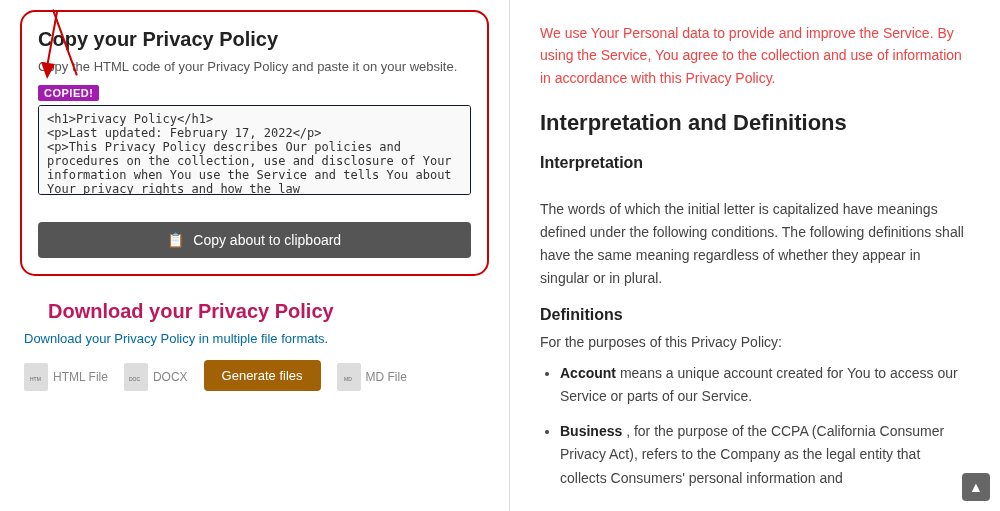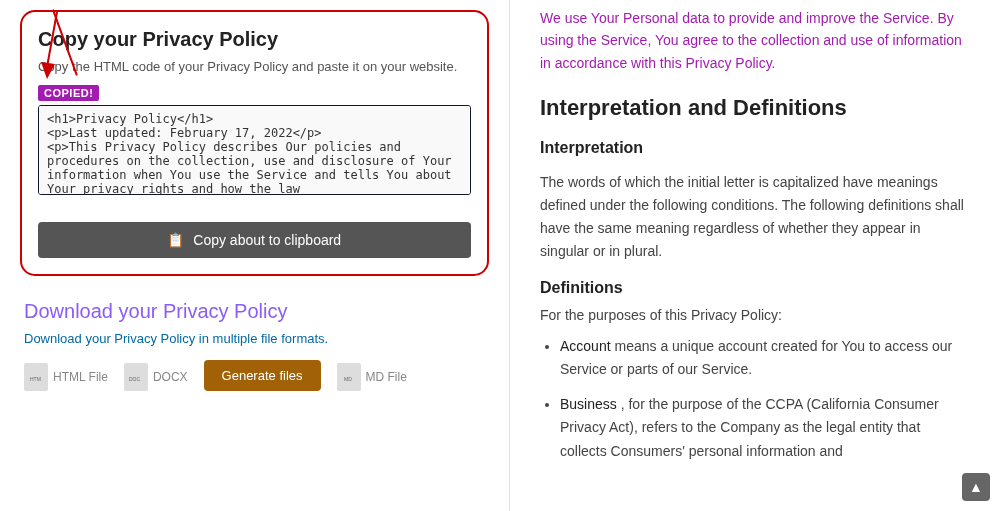--- a/index.html
+++ b/index.html
@@ -99,23 +99,24 @@
       justify-content: center;
       gap: 8px;
     }
 
     .download-section {
       padding: 0 4px;
     }
 
     .download-title {
       font-size: 20px;
-      font-weight: 400;
-      color: #8b5cf6;
+      font-weight: 700;
+      color: #be185d;
       margin-bottom: 8px;
+      margin-left: 24px;
     }
 
     .download-desc {
       font-size: 13px;
       color: #0369a1;
       margin-bottom: 14px;
     }
 
     .file-formats {
       display: flex;
@@ -157,39 +158,39 @@
     
     .right-panel {
       flex: 1;
       padding: 0 30px 20px 30px;
       overflow-y: scroll;
       position: relative;
     }
 
     .right-panel-intro {
       font-size: 14px;
-      color: #a21caf;
+      color: #ef4444;
       line-height: 1.6;
       margin-bottom: 20px;
-      padding-top: 7px;
+      padding-top: 22px;
     }
 
     .section-heading {
       font-size: 22px;
       font-weight: 700;
       color: #222;
       margin-bottom: 16px;
       line-height: 1.3;
     }
 
     .sub-heading {
       font-size: 16px;
       font-weight: 700;
       color: #222;
-      margin-bottom: 14px;
+      margin-bottom: 26px;
     }
 
     .body-text {
       font-size: 14px;
       color: #444;
       line-height: 1.65;
       margin-bottom: 16px;
     }
 
     .definitions-heading {
@@ -212,21 +213,21 @@
 
     .def-list li {
       font-size: 14px;
       color: #444;
       line-height: 1.65;
       margin-bottom: 12px;
     }
 
     .def-list li strong {
       color: #222;
-      font-weight: 400;
+      font-weight: 700;
     }
 
     
     .scroll-btn {
       position: absolute;
       bottom: 10px;
       right: 10px;
       width: 28px;
       height: 28px;
       background: #666;

